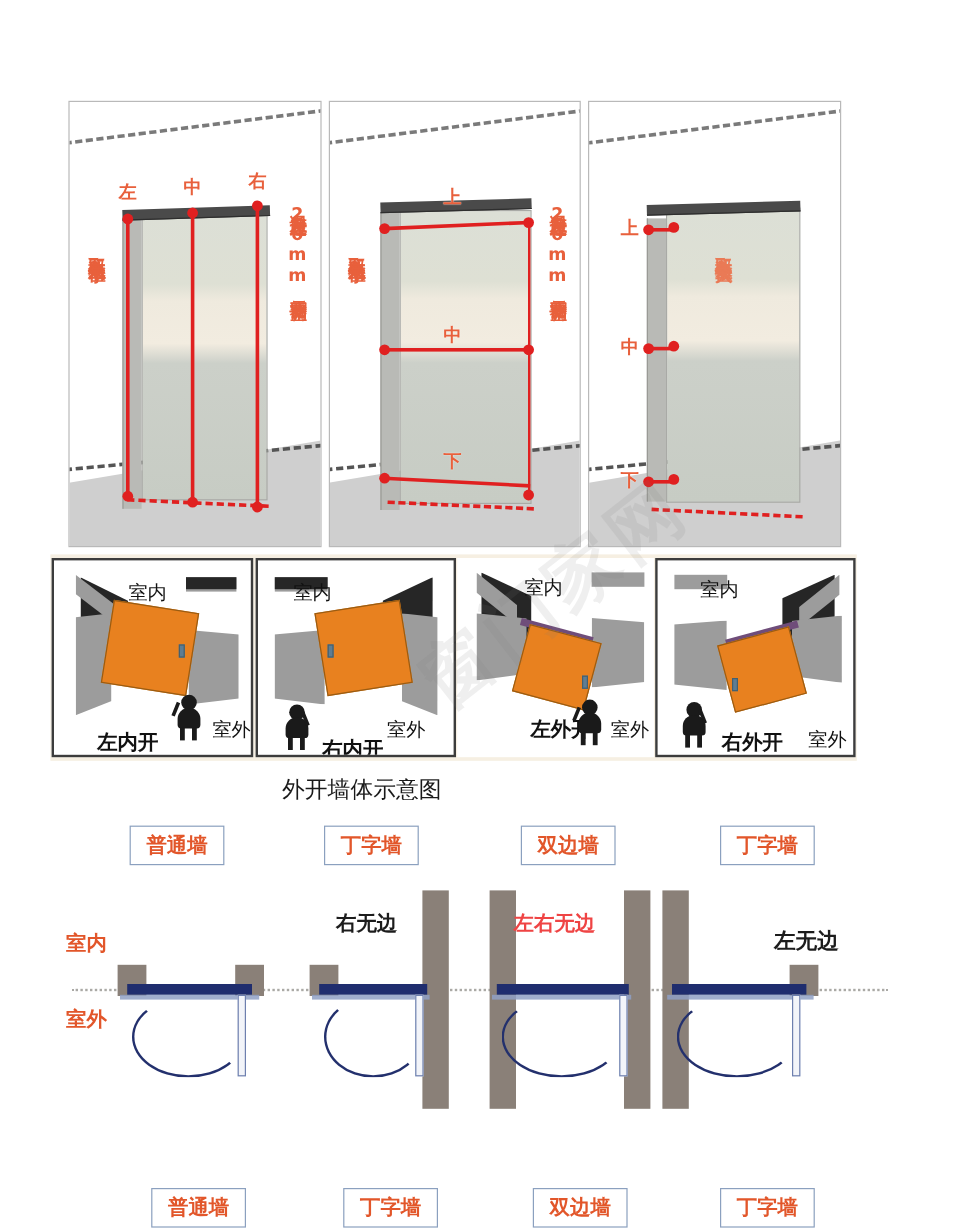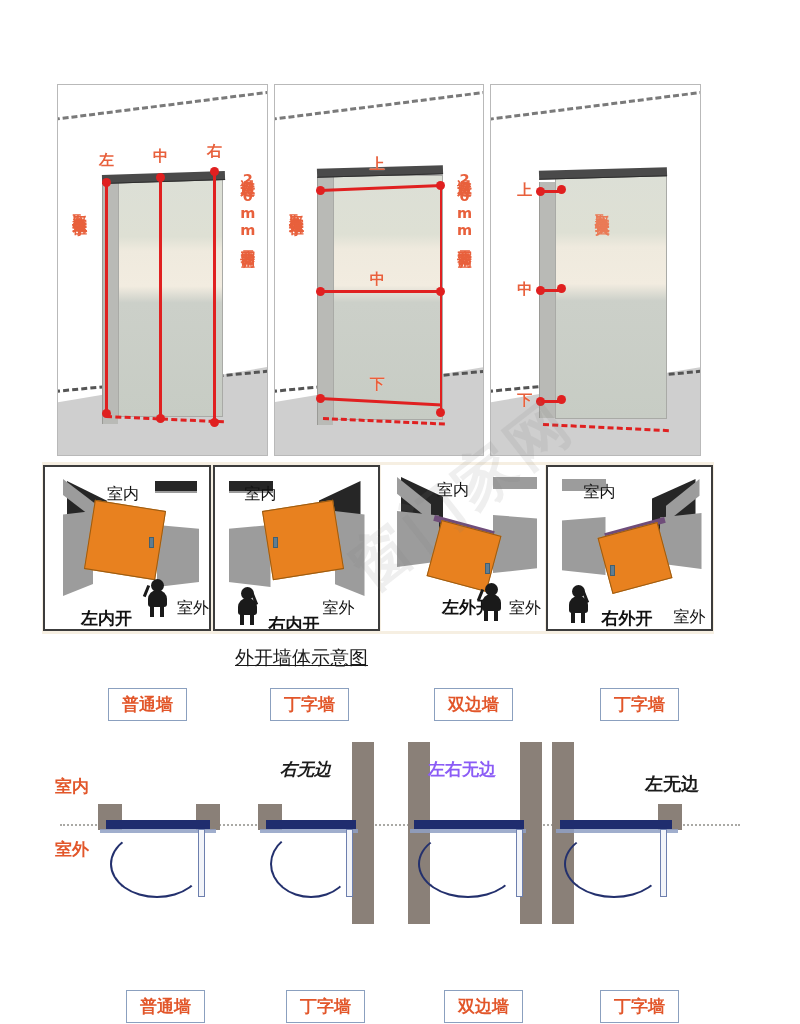--- a/index.html
+++ b/index.html
@@ -170,21 +170,21 @@
   }
   .arc {
     position:absolute; border:2px solid transparent;
     border-left-color:#23306d; border-bottom-color:#23306d;
     border-radius:50%;
   }
   .note {
     position:absolute; font-size:18px; font-weight:bold; white-space:nowrap;
   }
   .note.dark  { color:#1c1c1c; }
-  .note.grey  { color:#8b5cf6; }
+  .note.grey  { color:#ef4444; }
   .note.orange{ color:#e2562a; font-size:17px; }
 </style>
 </head>
 <body>
 
 <div class="page">
 
 
   <div class="measure-row">
 
@@ -360,21 +360,21 @@
         <div class="p-head"></div>
           <div class="p-body"></div>
         <div class="p-leg" style="left:-7px;"></div>
           <div class="p-leg" style="left:3px;"></div>
         <div class="p-arm" style="left:6px; transform:rotate(-22deg);"></div>
       </div>
     </div>
   </div>
   <div class="watermark">窗门家网</div>
 
-  <div class="section-title" style="left:235px; top:645px;text-decoration:underline;">外开墙体示意图</div>
+  <div class="section-title" style="left:235px; top:645px;">外开墙体示意图</div>
 
   <div class="tagbox" style="left:108px; top:688px;">普通墙</div>
   <div class="tagbox" style="left:270px; top:688px;">丁字墙</div>
   <div class="tagbox" style="left:434px; top:688px;">双边墙</div>
   <div class="tagbox" style="left:600px; top:688px;">丁字墙</div>
 
   <div class="schem" style="left:0; top:0; width:800px; height:1024px;">
 
     <div class="mid-dot-line" style="left:60px; top:824px; width:680px;"></div>
 
@@ -387,21 +387,21 @@
     <div class="doorbar-shadow" style="left:100px; top:829px; width:116px;"></div>
     <div class="leaf-open" style="left:198px; top:829px; height:68px;"></div>
     <div class="arc" style="left:110px; top:830px; width:94px; height:68px; transform:rotate(0deg);"></div>
 
     <div class="wblock" style="left:258px; top:804px; width:24px; height:26px;"></div>
     <div class="wpillar" style="left:352px; top:742px; width:22px; height:182px;"></div>
     <div class="doorbar" style="left:266px; top:820px; width:90px;"></div>
     <div class="doorbar-shadow" style="left:260px; top:829px; width:98px;"></div>
     <div class="leaf-open" style="left:346px; top:829px; height:68px;"></div>
     <div class="arc" style="left:270px; top:830px; width:82px; height:68px;"></div>
-    <div class="note dark" style="left:280px; top:758px; font-size:17px;font-style:italic;">右无边</div>
+    <div class="note dark" style="left:280px; top:758px; font-size:17px;">右无边</div>
 
     <div class="wpillar" style="left:408px; top:742px; width:22px; height:182px;"></div>
     <div class="wpillar" style="left:520px; top:742px; width:22px; height:182px;"></div>
     <div class="doorbar" style="left:414px; top:820px; width:110px;"></div>
     <div class="doorbar-shadow" style="left:410px; top:829px; width:116px;"></div>
     <div class="leaf-open" style="left:516px; top:829px; height:68px;"></div>
     <div class="arc" style="left:418px; top:830px; width:100px; height:68px;"></div>
     <div class="note grey" style="left:428px; top:758px; font-size:17px;">左右无边</div>
 
     <div class="wpillar" style="left:552px; top:742px; width:22px; height:182px;"></div>

